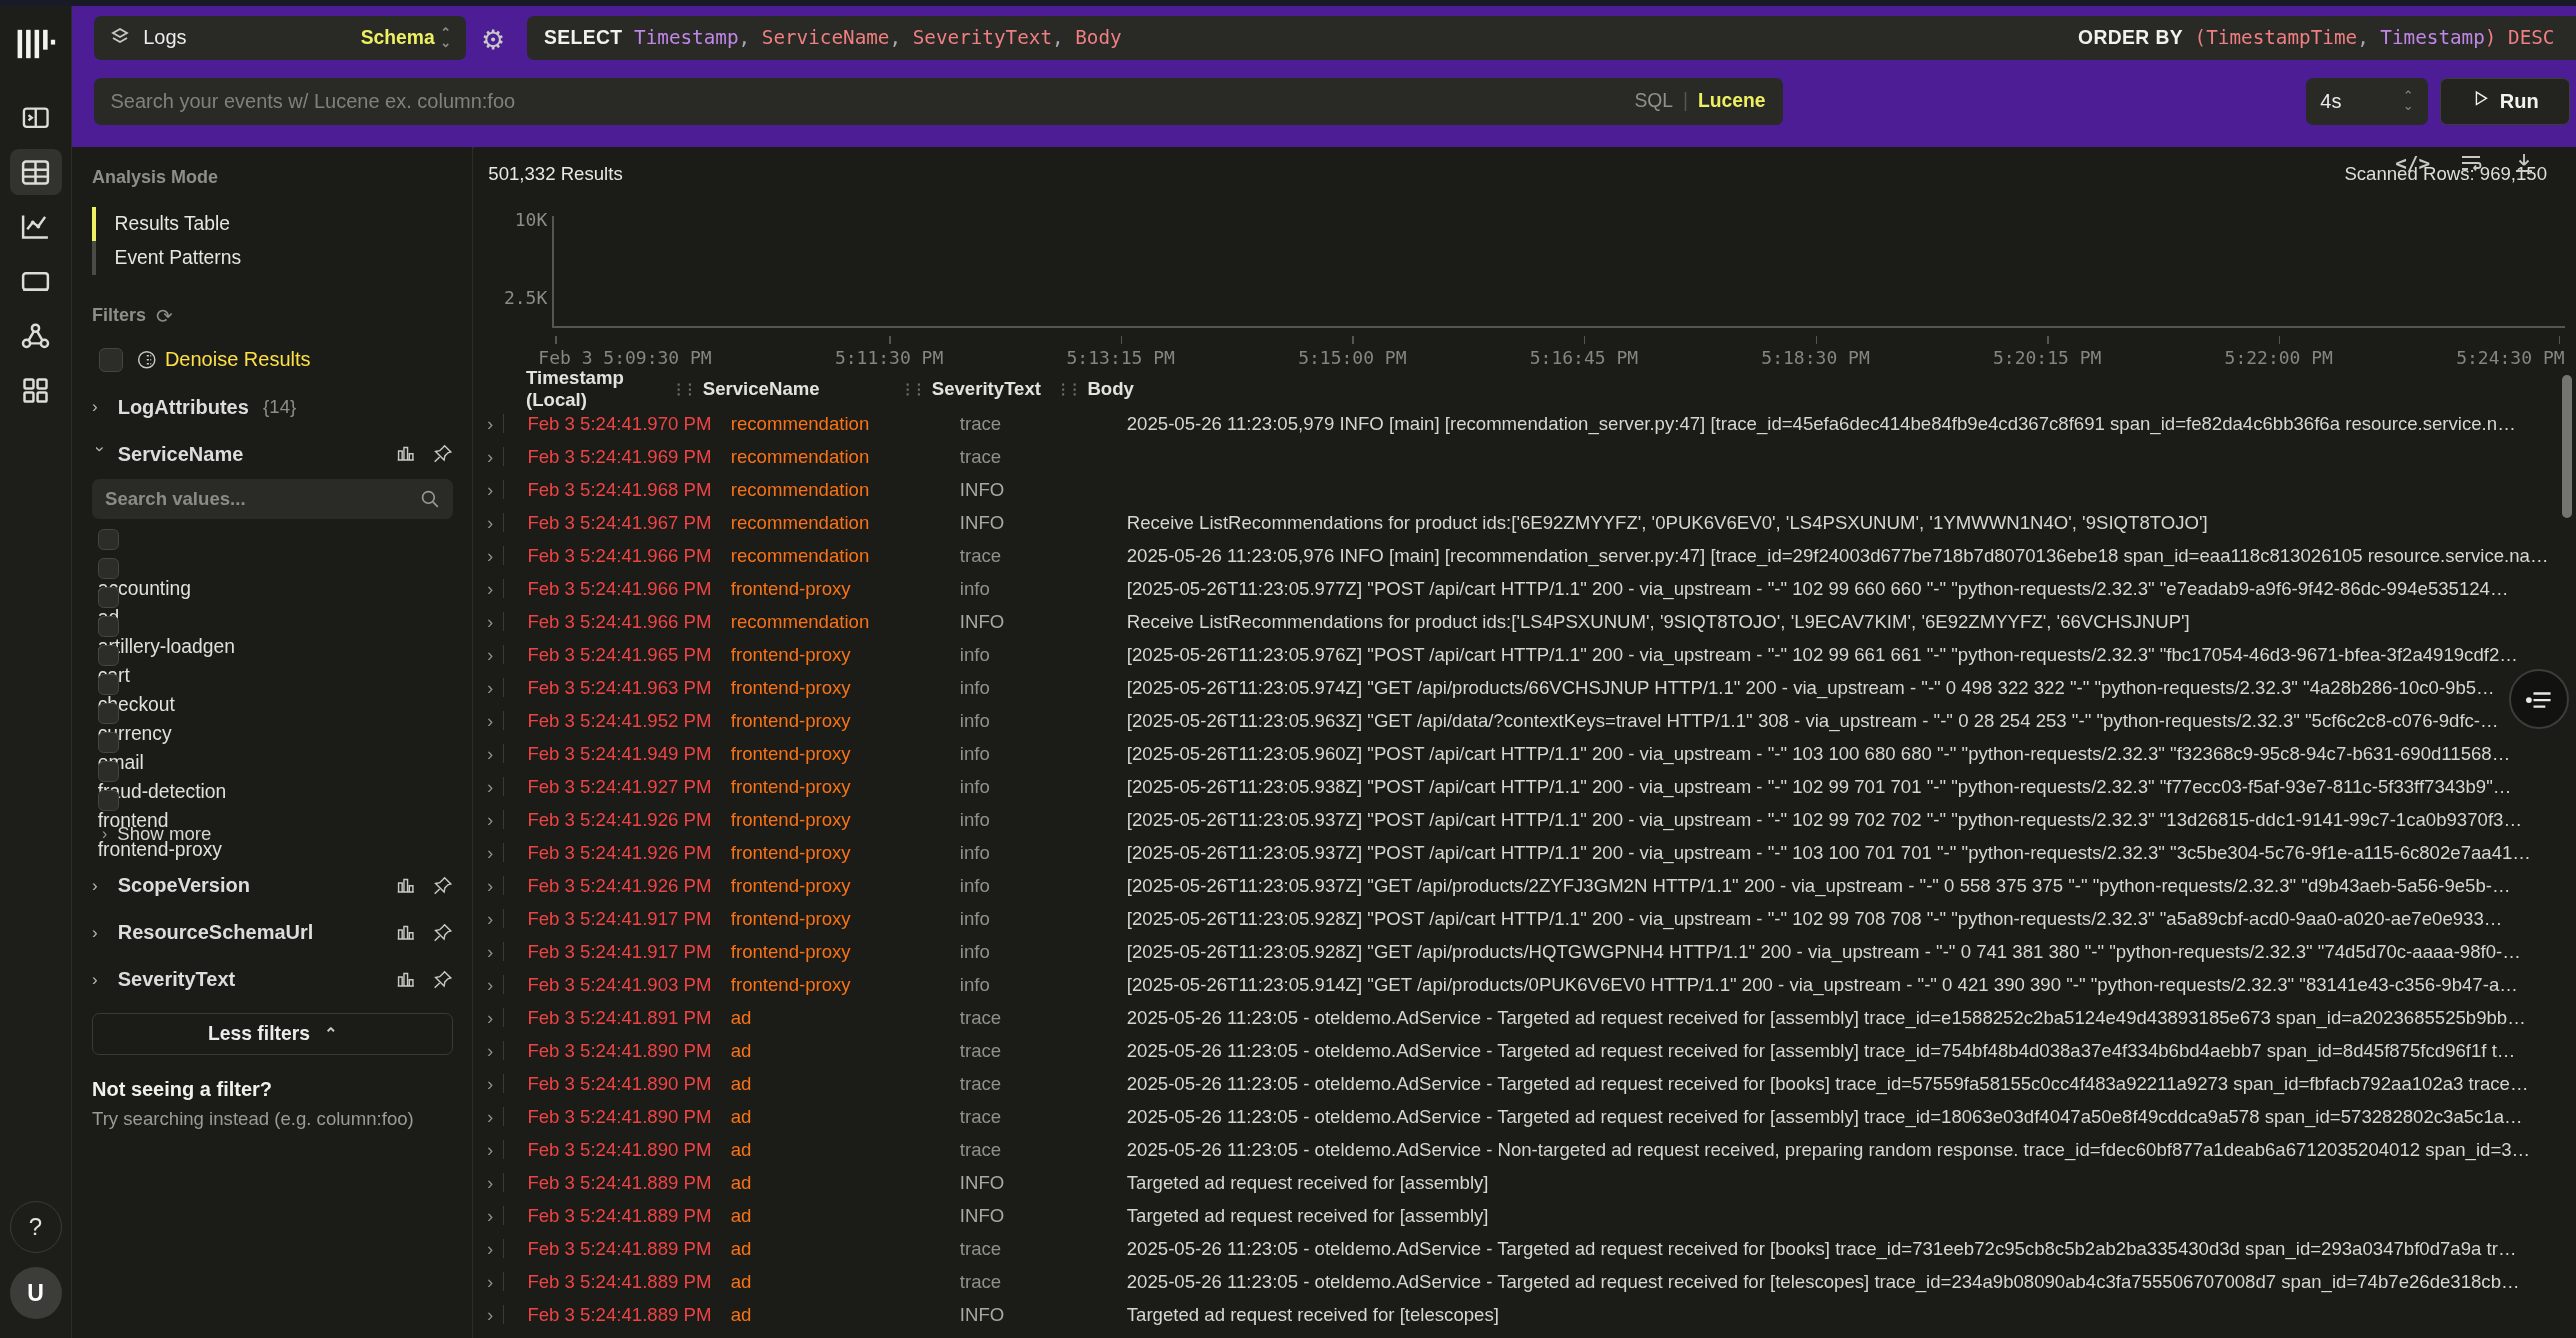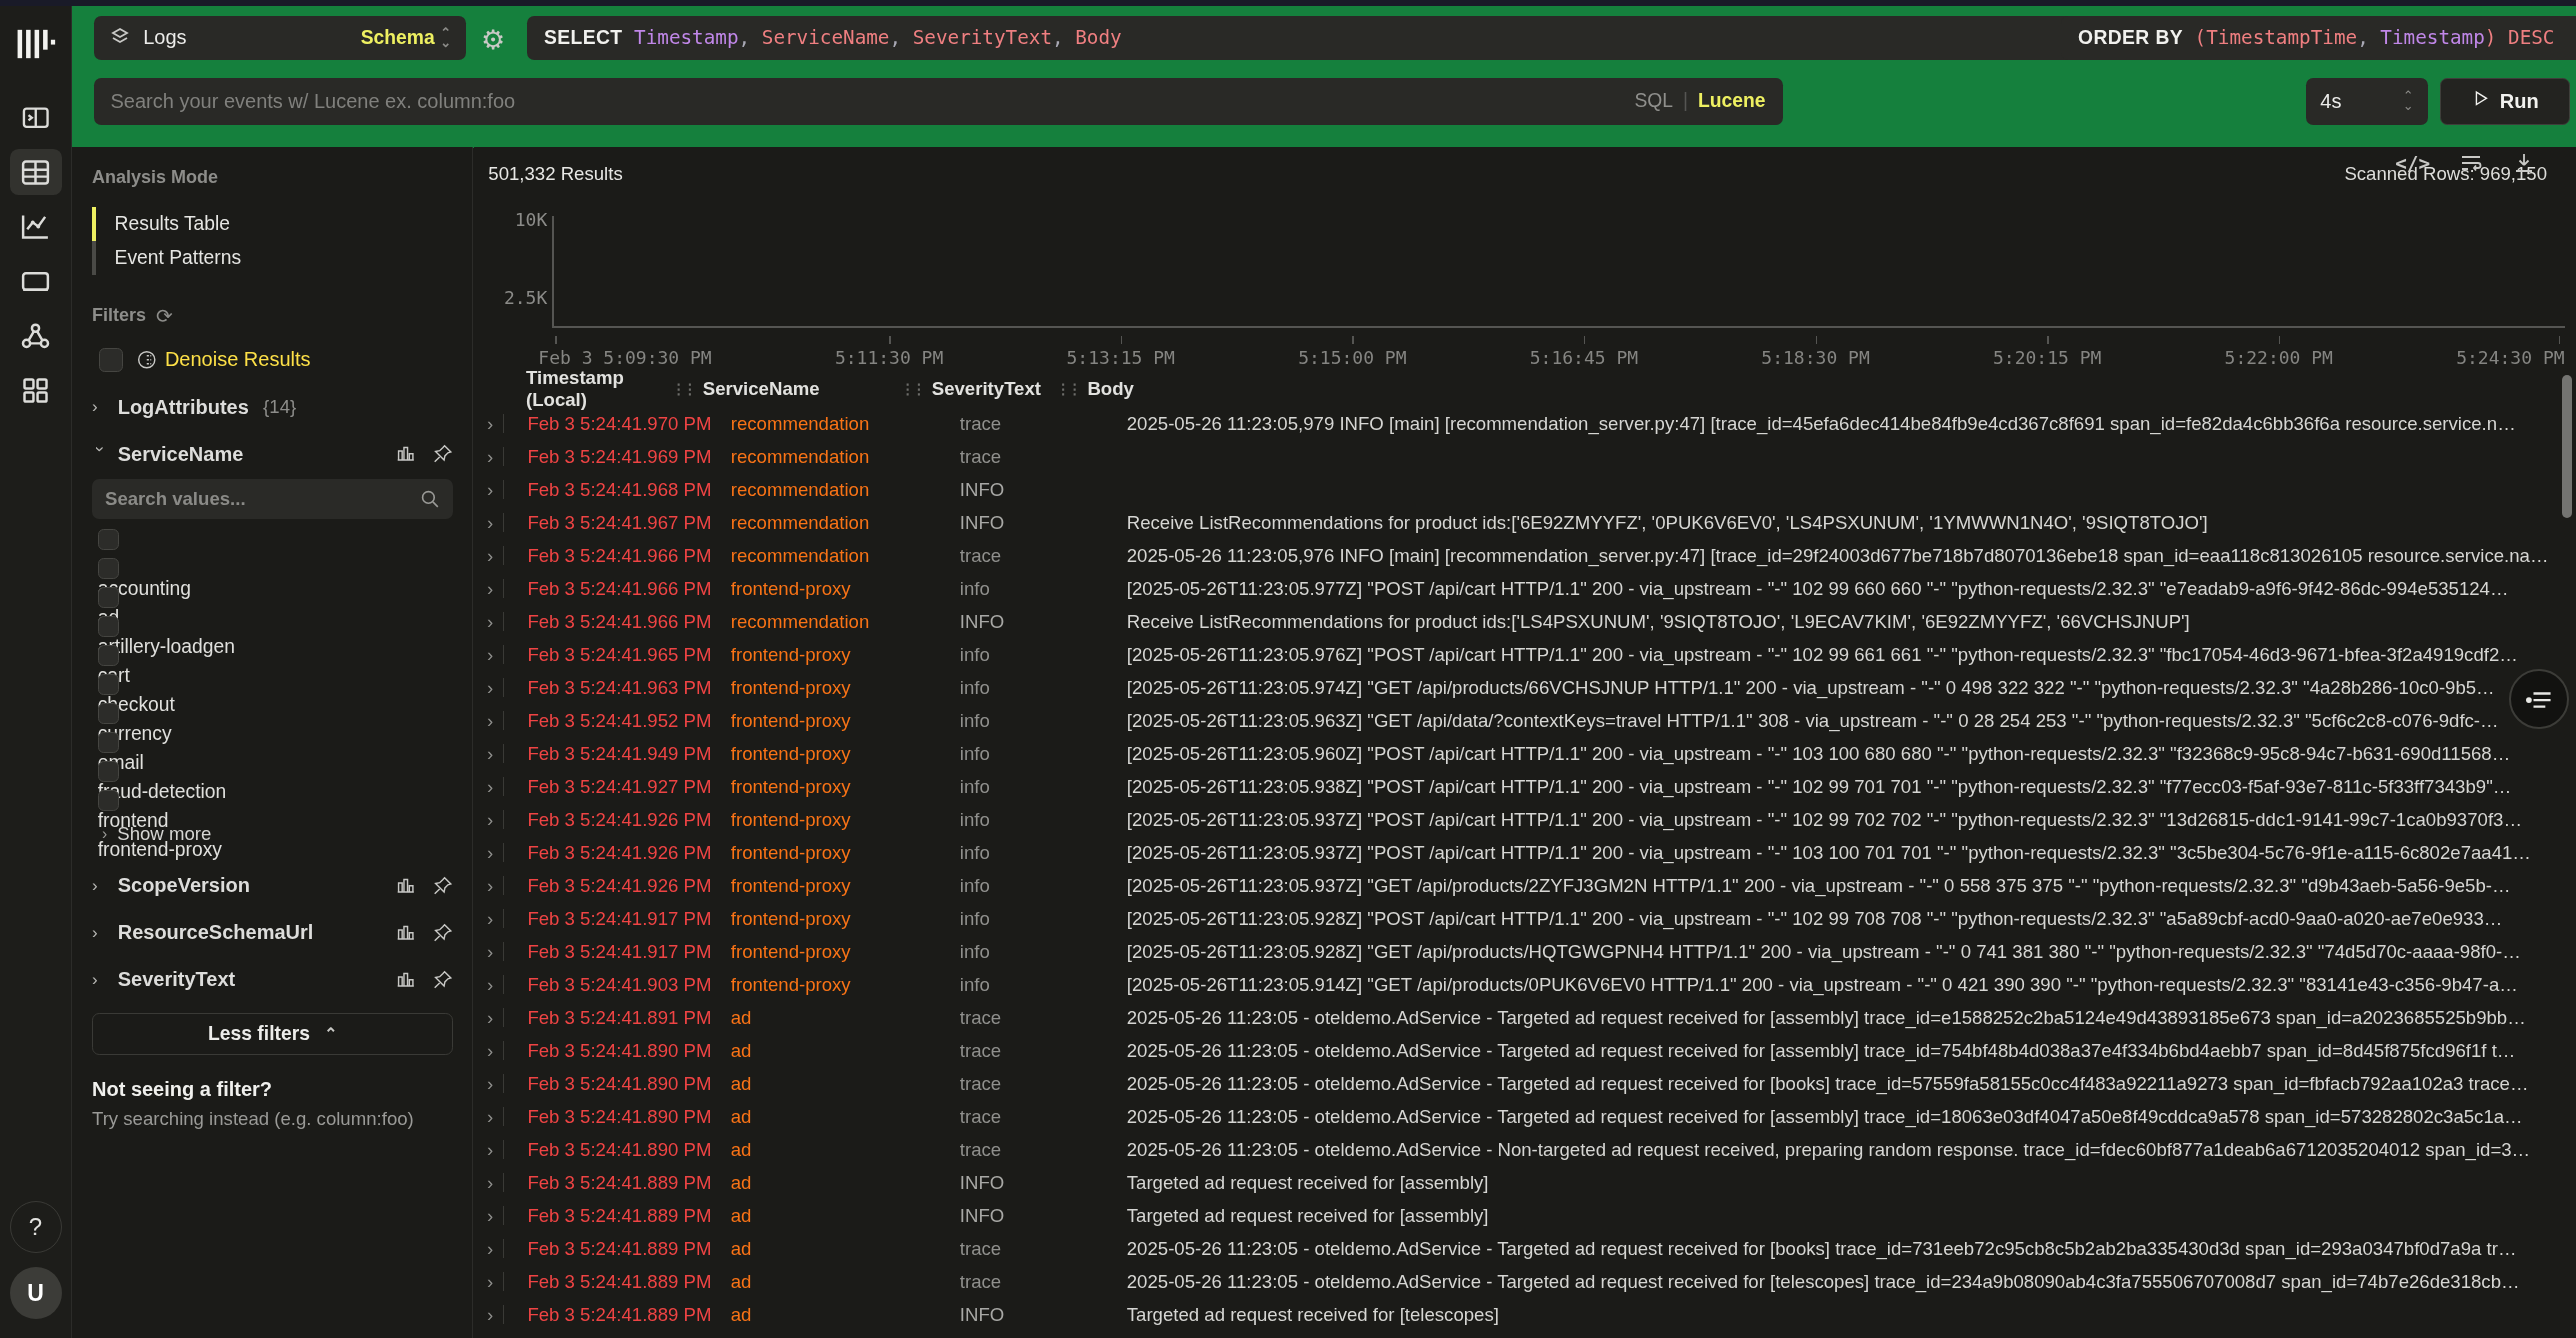--- a/index.html
+++ b/index.html
@@ -16,21 +16,21 @@
                border-radius:8.6px; margin-bottom:8.6px; color:#d9d9d6; }
   .rail-item.active { background:#32322e; }
   .rail-item svg { stroke:#dcdcd9; }
   .rail-bottom { margin-top:auto; margin-bottom:18.6px; display:flex; flex-direction:column; align-items:center; gap:14.3px; }
   .help-circle { width:52px; height:52px; border-radius:50%; border:1.4px solid #3a3a36; display:flex;
                  align-items:center; justify-content:center; color:#e2e2df; font-size:24px; }
   .avatar { width:52px; height:52px; border-radius:50%; background:#3c3c38; display:flex; align-items:center;
             justify-content:center; font-weight:bold; font-size:23px; color:#fff; }
 
   
-  .topbar { position:absolute; left:72px; right:0; top:5.7px; height:142px; background:#15803d; }
+  .topbar { position:absolute; left:72px; right:0; top:5.7px; height:142px; background:#4c1d95; }
   .box { position:absolute; background:#292926; border-radius:7.2px; display:flex; align-items:center; }
   .logs-box { left:21.5px; top:10px; width:372px; height:44px; padding:0 14.3px; gap:11.4px; }
   .logs-box .lbl { font-size:20px; color:#ececea; }
   .schema { margin-left:auto; color:#eef061; font-size:19.3px; font-weight:bold; display:flex; align-items:center; gap:5.7px; }
   .updown { display:flex; flex-direction:column; line-height:10px; font-size:13px; color:#8b8b88; }
   .gear { position:absolute; left:409px; top:18.6px; font-size:27px; color:#c9c9c6; }
   .select-box { left:455px; top:10px; width:1580px; height:44px; padding:12px 17px;
                 font-family:"DejaVu Sans Mono", monospace; font-size:19.3px; white-space:nowrap; overflow:hidden; }
   .orderby-box { left:1989px; top:10px; width:551px; height:44px; padding:0 17px;
                  font-family:"DejaVu Sans Mono", monospace; font-size:19.3px; white-space:nowrap; overflow:hidden; }

